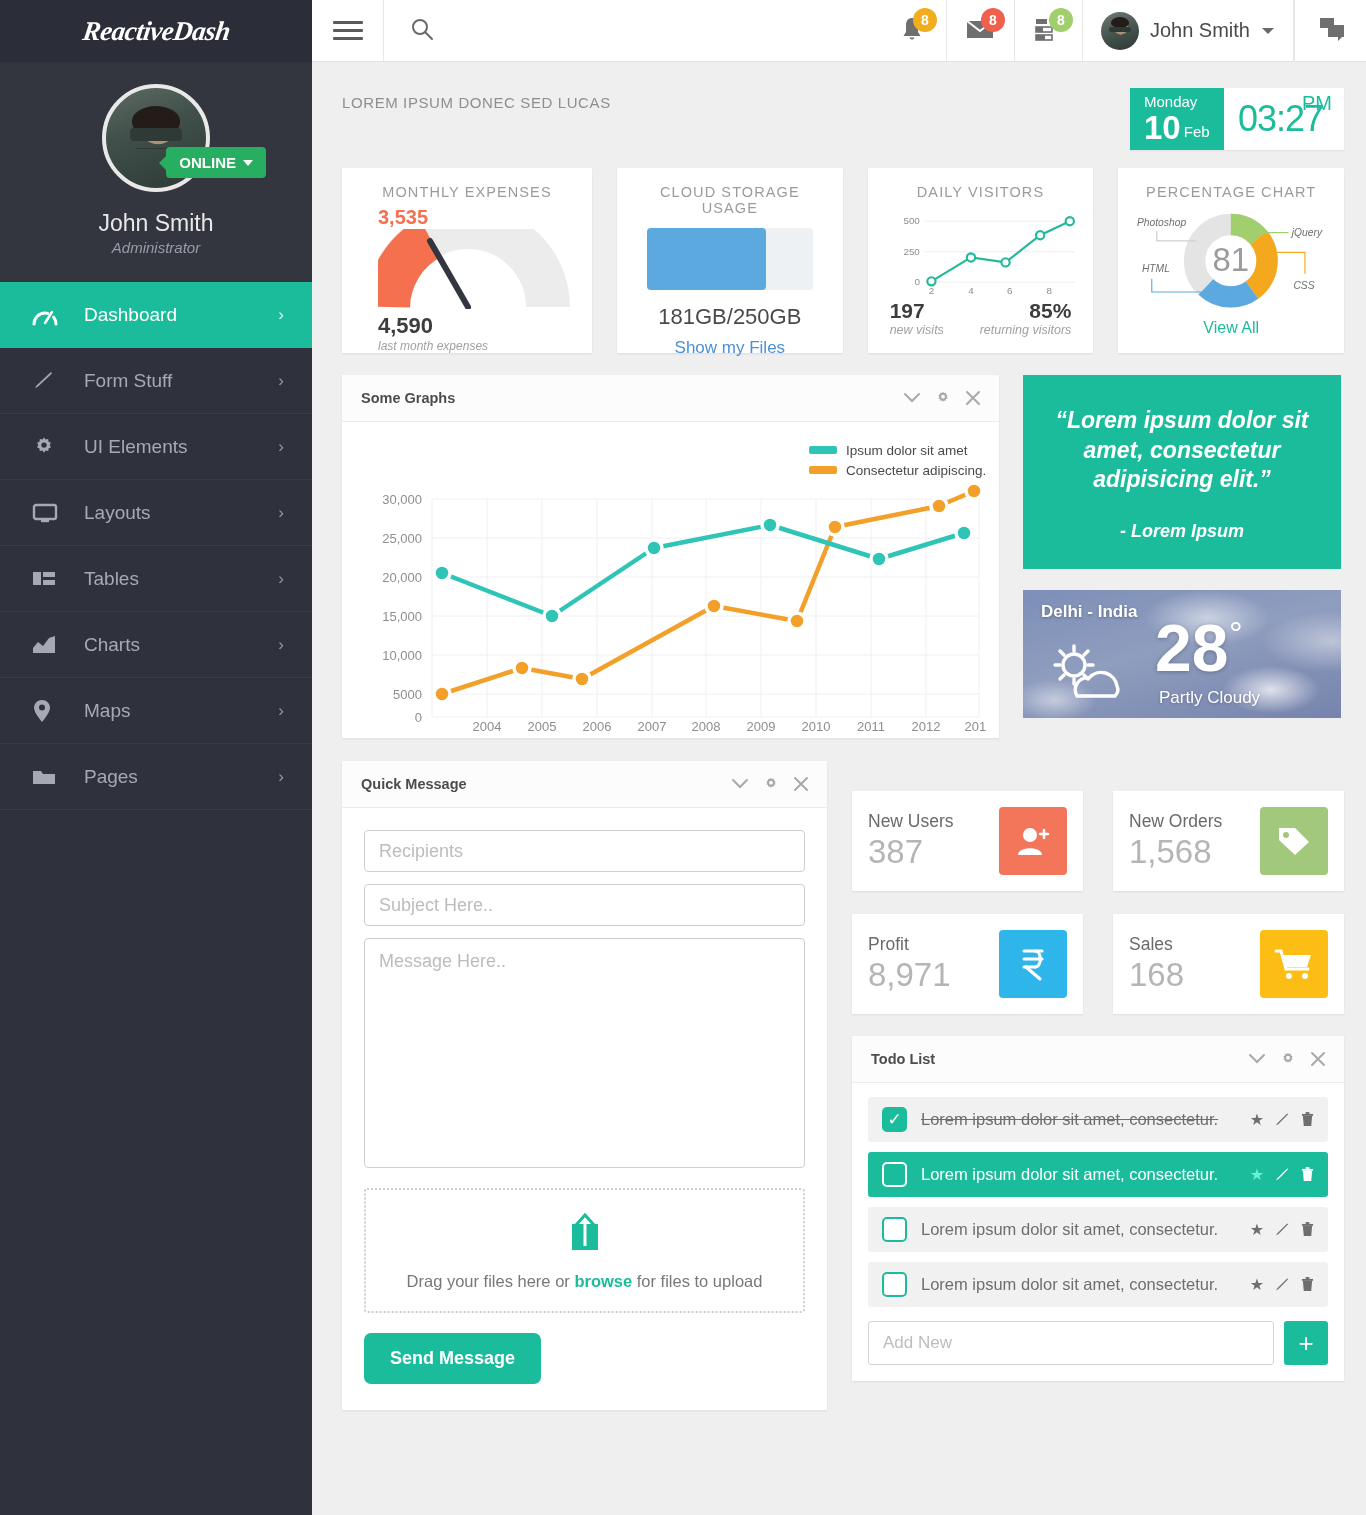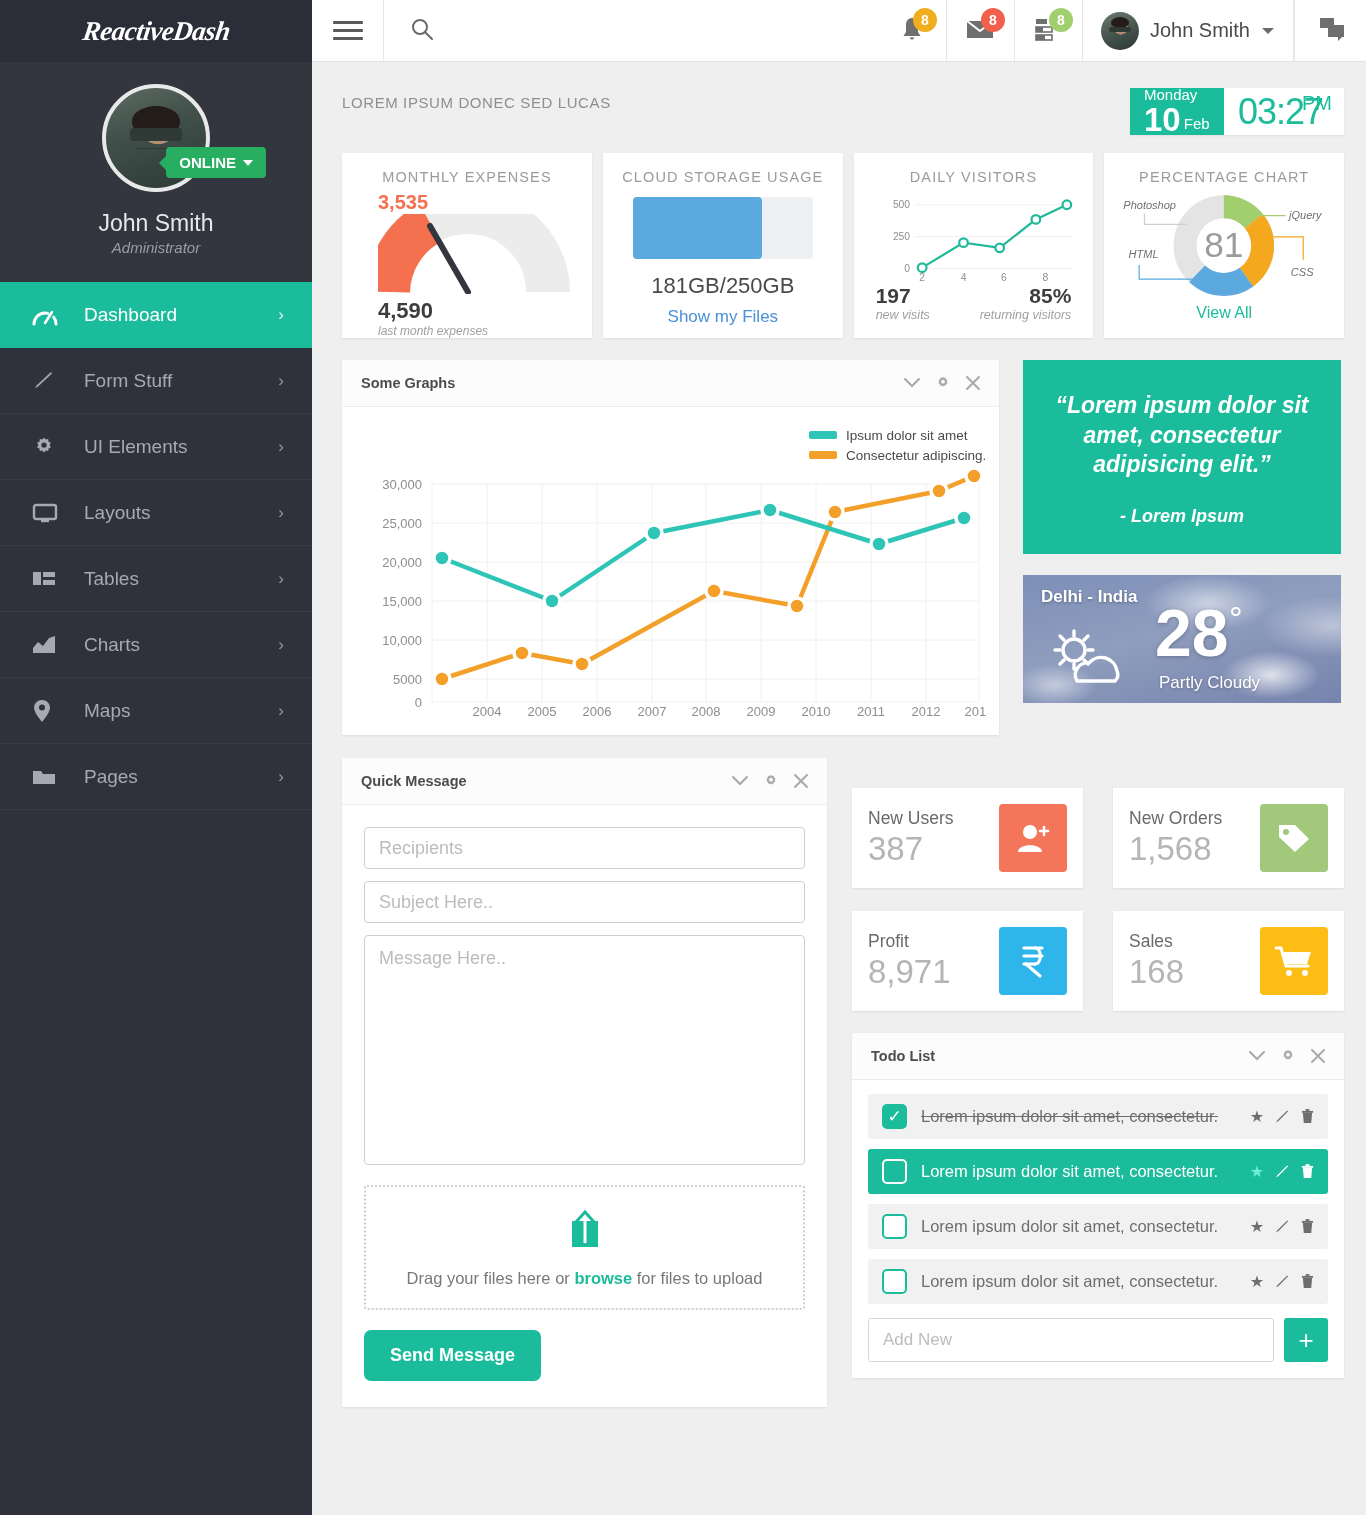--- a/index.html
+++ b/index.html
@@ -124,38 +124,38 @@
   }
   .uname { font-size: 20px; color: #4a4a4a; }
   .tb-chat { width: 76px; border-right: none; border-left: 1px solid #e7e7e7; cursor: pointer; }
 
   .content { padding: 26px 26px 0 30px; }
 
   
   .pagehead { display: flex; align-items: flex-start; justify-content: space-between; }
   .ptitle { font-size: 40px; color: #3d3d3d; font-weight: 400; line-height: 1.1; }
   .psub { font-size: 15px; color: #8e8e8e; letter-spacing: .6px; margin-top: 6px; }
-  .datebox { display: flex; height: 47px; box-shadow: 0 1px 2px rgba(0,0,0,.07); }
+  .datebox { display: flex; height: 62px; box-shadow: 0 1px 2px rgba(0,0,0,.07); }
   .date-left {
     background: #1bbc9b; color: #fff; padding: 6px 14px 6px 14px;
     display: flex; flex-direction: column; justify-content: center; min-width: 94px;
   }
   .d-day { font-size: 15px; line-height: 1.1; }
   .d-num-row { display: flex; align-items: flex-end; gap: 3px; }
   .d-num { font-size: 33px; font-weight: bold; line-height: 1; }
   .d-mon { font-size: 15px; line-height: 1.6; }
   .date-right {
     background: #fff; padding: 4px 18px 4px 14px;
     display: flex; align-items: center; position: relative; min-width: 120px;
   }
   .d-time { font-size: 36px; color: #1bbc9b; font-weight: 400; letter-spacing: -1px; }
   .d-ampm { position: absolute; top: 4px; right: 12px; font-size: 20px; color: #1bbc9b; }
 
   
-  .statrow { display: flex; gap: 11px; margin-top: 18px; }
+  .statrow { display: flex; gap: 25px; margin-top: 18px; }
   .card {
     background: #fff; box-shadow: 0 1px 2px rgba(0,0,0,.08); flex: 1;
   }
   .stat-card { padding: 16px 14px 16px; height: 185px; display: flex; flex-direction: column; }
   .stat-title {
     text-align: center; color: #9b9b9b; font-size: 14.5px;
     letter-spacing: 1.1px; margin-bottom: 6px;
   }
 
   
@@ -185,21 +185,21 @@
   .panel { background: #fff; box-shadow: 0 1px 2px rgba(0,0,0,.08); }
   .panel-head {
     height: 47px; display: flex; align-items: center; justify-content: space-between;
     padding: 0 18px 0 19px; border-bottom: 1px solid #ececec; background: #fcfcfc;
   }
   .panel-title { font-size: 14.5px; color: #4c4c4c; font-weight: bold; }
   .panel-tools { display: flex; gap: 14px; align-items: center; color: #a9a9a9; }
   .ptool { cursor: pointer; display: flex; align-items: center; }
 
   .graph-panel { width: 657px; }
-  .graph-body { padding: 10px 12px 14px; }
+  .graph-body { padding: 10px 12px 2px; }
 
   .quote-card {
     background: #1bbc9b; color: #fff; padding: 34px 26px 30px;
     text-align: center; width: 318px; height: 194px;
     display: flex; flex-direction: column; justify-content: center;
   }
   .quote-text { font-size: 23px; font-style: italic; line-height: 1.3; font-weight: bold; }
   .quote-by { font-size: 18px; font-style: italic; margin-top: 26px; font-weight: bold; }
 
   .weather-card {

